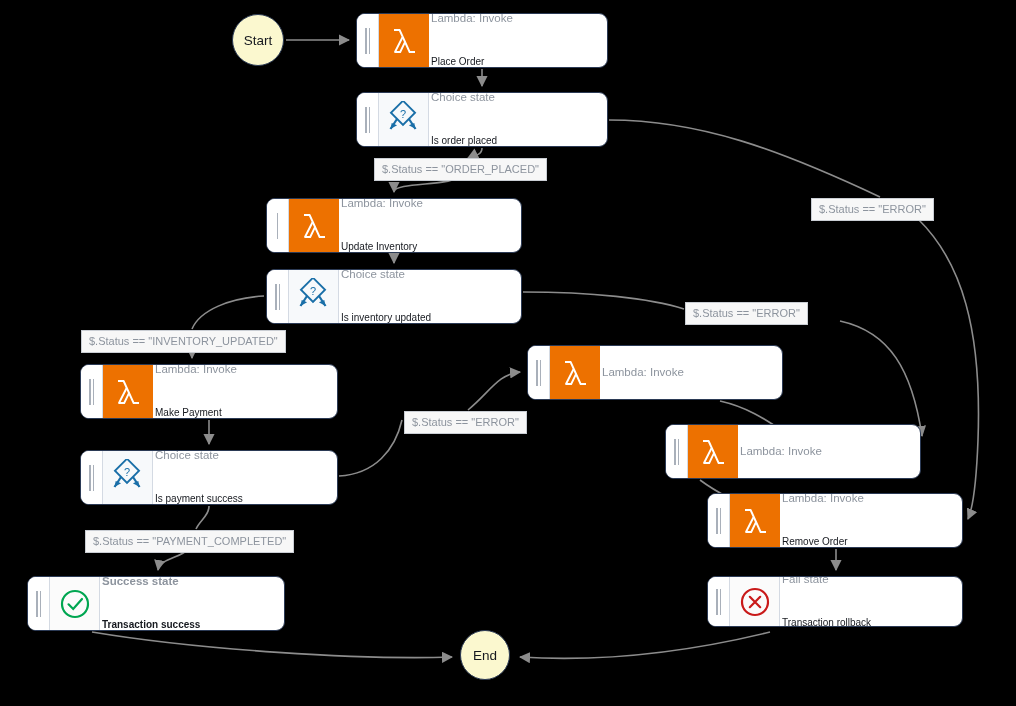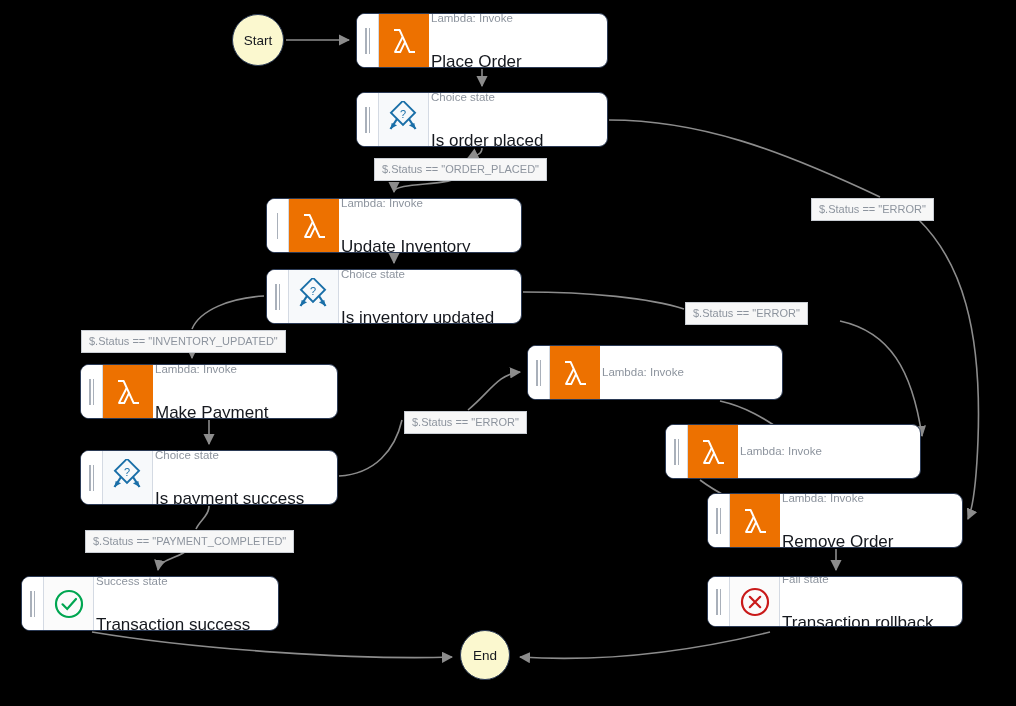--- a/index.html
+++ b/index.html
@@ -83,21 +83,21 @@
     flex-direction: column;
     justify-content: center;
   }
   .kind {
     font-size: 11.5px;
     color: #8d949e;
     line-height: 15px;
     white-space: nowrap;
   }
   .title {
-    font-size: 17px;
+    font-size: 10px;
     color: #16191f;
     line-height: 19px;
     white-space: nowrap;
     margin-top: 26px;
   }
 
   
   .condlabel {
     position: absolute;
     background: #f7f7f7;
@@ -286,21 +286,21 @@
           <path d="M31.5 28 l-6.6 -3.7 l5.4 -2.3 z" fill="#1A6FA8"></path>
           <text x="19" y="17" font-family="Liberation Sans, sans-serif" font-size="11" fill="#1A6FA8" text-anchor="middle">?</text>
         </svg>
     </span>
     <span class="labels">
       <span class="kind">Choice state</span>
       <span class="title">Is payment success</span>
     </span>
   </div>
 
-  <div class="state" style="left:21px;top:576px;width:258px;height:55px;">
+  <div class="state" style="left:27px;top:576px;width:258px;height:55px;font-weight:bold;">
     <span class="grip">
         <i></i>
         <i></i>
       </span>
     <span class="iconcell success">
       <svg width="34" height="34" viewBox="0 0 34 34">
           <circle cx="17" cy="17" r="13" fill="none" stroke="#00A651" stroke-width="2.2"></circle>
           <path d="M10.5 17.3 L15.2 22 L24 12" fill="none" stroke="#00A651" stroke-width="2.2" stroke-linecap="round"></path>
         </svg>
     </span>

